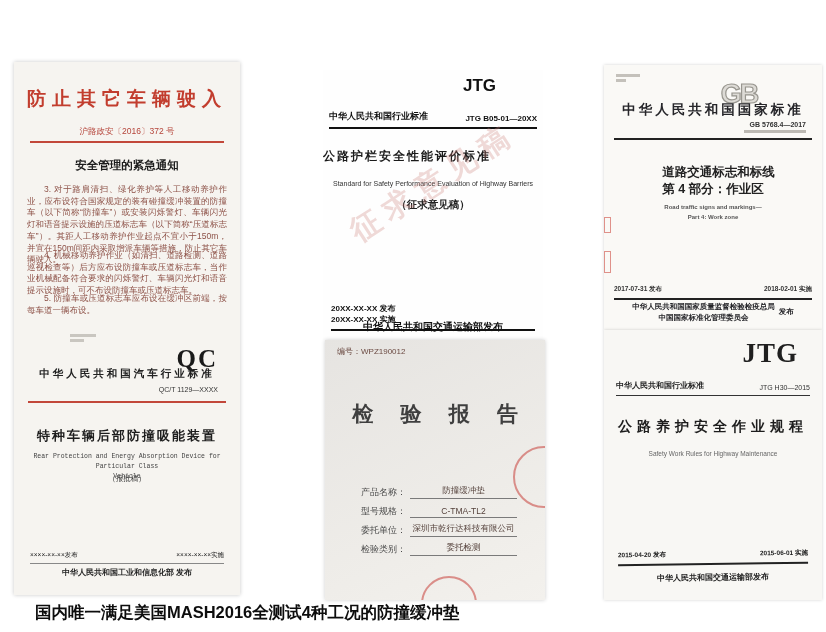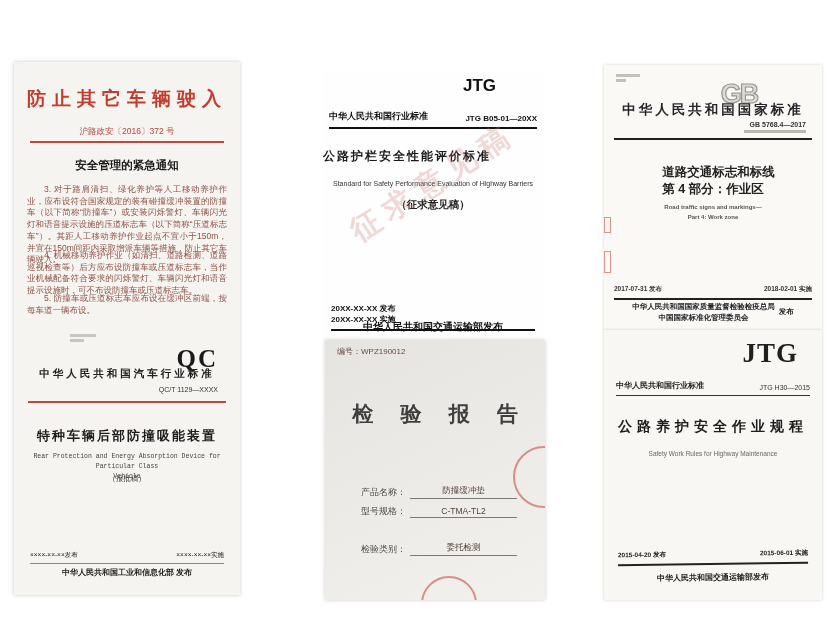--- a/index.html
+++ b/index.html
@@ -183,20 +183,24 @@
     <div class="stamp side"></div>
     <div class="stamp bottom"></div>
     <div class="rp-row rr0">
       <span class="lab">产品名称：</span>
       <span class="val">防撞缓冲垫</span>
     </div>
     <div class="rp-row rr1">
       <span class="lab">型号规格：</span>
       <span class="val">C-TMA-TL2</span>
     </div>
+    <div class="rp-row rr2">
+      <span class="lab">委托单位：</span>
+      <span class="val">深圳市乾行达科技有限公司</span>
+    </div>
     <div class="rp-row rr3">
       <span class="lab">检验类别：</span>
       <span class="val">委托检测</span>
     </div>
   </div>
 
   <div class="paper right-top">
     <div class="gb-corner gbc1"></div>
     <div class="gb-corner gbc2"></div>
     <div class="gb-logo">GB</div>
@@ -233,14 +237,15 @@
     </div>
     <div class="h30-title">公路养护安全作业规程</div>
     <div class="h30-en">Safety Work Rules for Highway Maintenance</div>
     <div class="h30-foot">
       <span>2015-04-20 发布</span>
       <span>2015-06-01 实施</span>
     </div>
     <div class="h30-pub">中华人民共和国交通运输部发布</div>
   </div>
 
+  <div class="caption">国内唯一满足美国MASH2016全测试4种工况的防撞缓冲垫</div>
 
 </div>
 
 </body></html>

